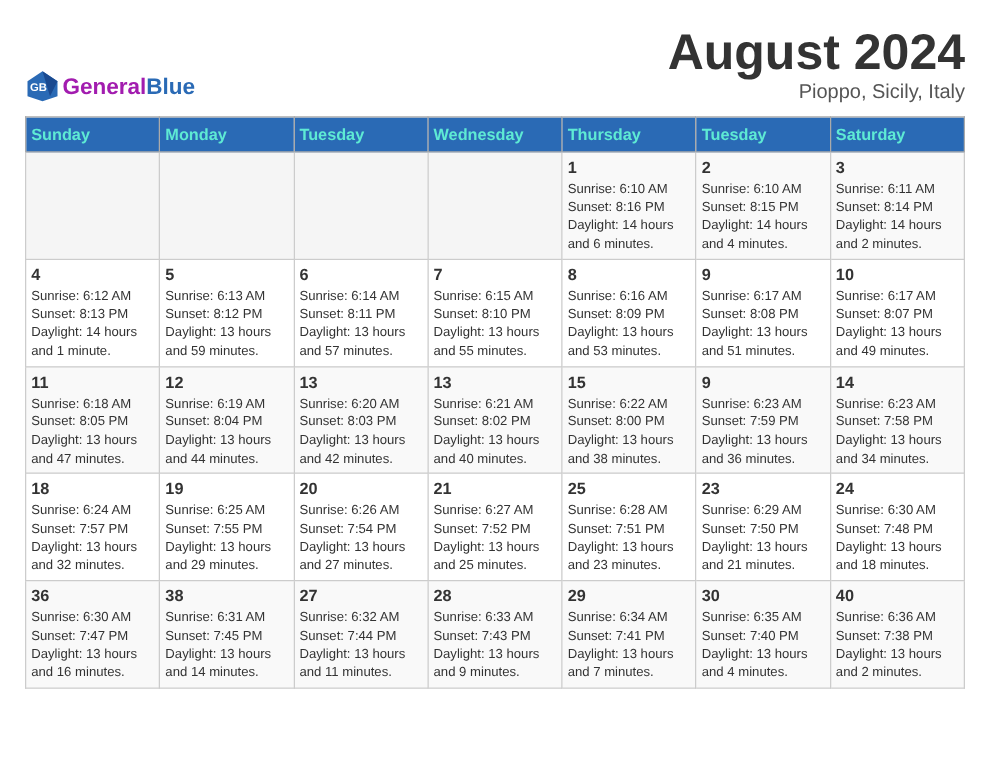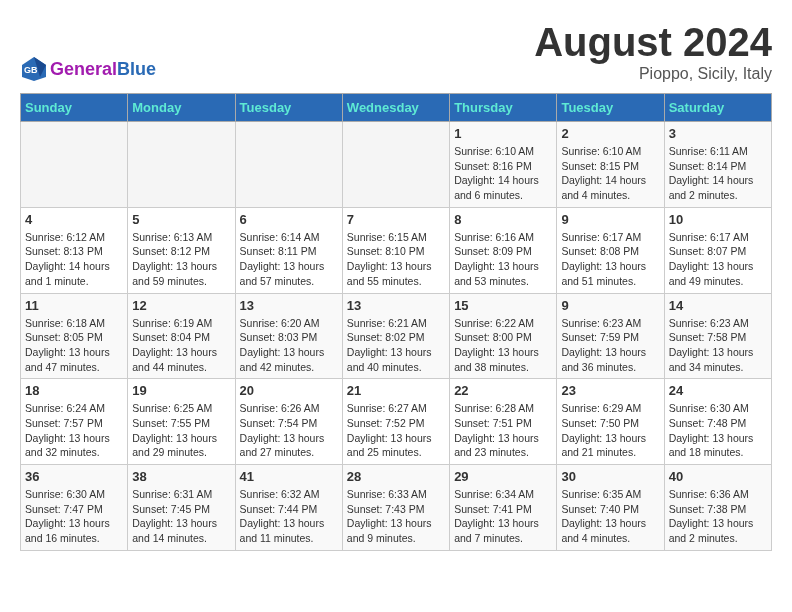--- a/index.html
+++ b/index.html
@@ -204,21 +204,21 @@
         </td>
         <td>
           <span class="day-number">20</span>
           <div class="day-info">Sunrise: 6:26 AM<br>Sunset: 7:54 PM<br>Daylight: 13 hours and 27 minutes.</div>
         </td>
         <td>
           <span class="day-number">21</span>
           <div class="day-info">Sunrise: 6:27 AM<br>Sunset: 7:52 PM<br>Daylight: 13 hours and 25 minutes.</div>
         </td>
         <td>
-          <span class="day-number">22</span>
+          <span class="day-number">25</span>
           <div class="day-info">Sunrise: 6:28 AM<br>Sunset: 7:51 PM<br>Daylight: 13 hours and 23 minutes.</div>
         </td>
         <td>
           <span class="day-number">23</span>
           <div class="day-info">Sunrise: 6:29 AM<br>Sunset: 7:50 PM<br>Daylight: 13 hours and 21 minutes.</div>
         </td>
         <td>
           <span class="day-number">24</span>
           <div class="day-info">Sunrise: 6:30 AM<br>Sunset: 7:48 PM<br>Daylight: 13 hours and 18 minutes.</div>
         </td>
@@ -226,21 +226,21 @@
       <tr>
         <td>
           <span class="day-number">36</span>
           <div class="day-info">Sunrise: 6:30 AM<br>Sunset: 7:47 PM<br>Daylight: 13 hours and 16 minutes.</div>
         </td>
         <td>
           <span class="day-number">38</span>
           <div class="day-info">Sunrise: 6:31 AM<br>Sunset: 7:45 PM<br>Daylight: 13 hours and 14 minutes.</div>
         </td>
         <td>
-          <span class="day-number">41</span>
+          <span class="day-number">27</span>
           <div class="day-info">Sunrise: 6:32 AM<br>Sunset: 7:44 PM<br>Daylight: 13 hours and 11 minutes.</div>
         </td>
         <td>
           <span class="day-number">28</span>
           <div class="day-info">Sunrise: 6:33 AM<br>Sunset: 7:43 PM<br>Daylight: 13 hours and 9 minutes.</div>
         </td>
         <td>
           <span class="day-number">29</span>
           <div class="day-info">Sunrise: 6:34 AM<br>Sunset: 7:41 PM<br>Daylight: 13 hours and 7 minutes.</div>
         </td>

